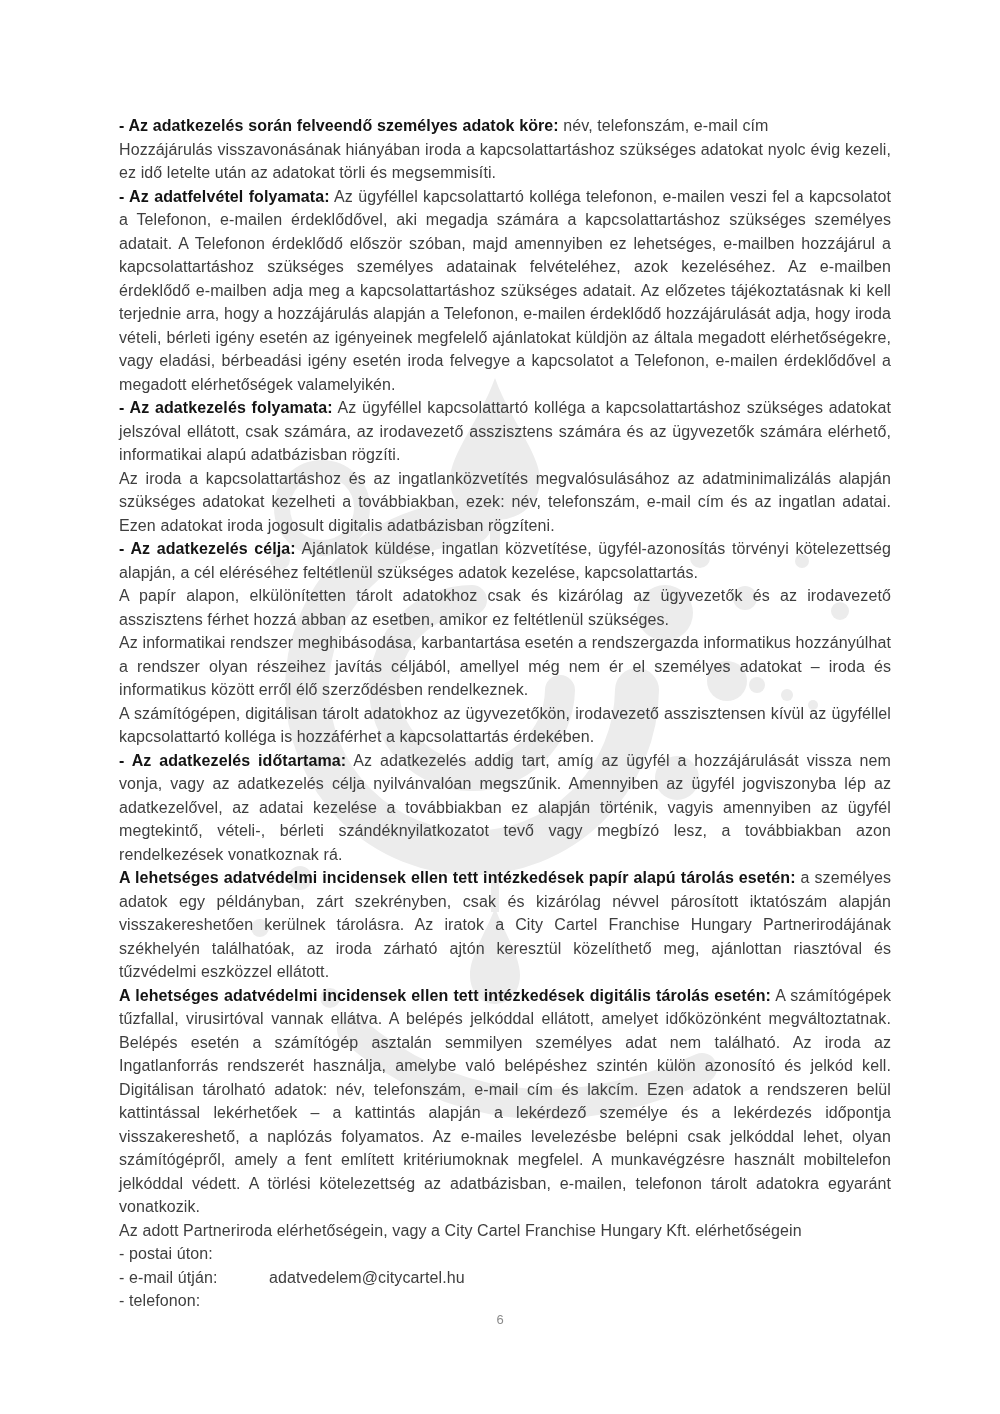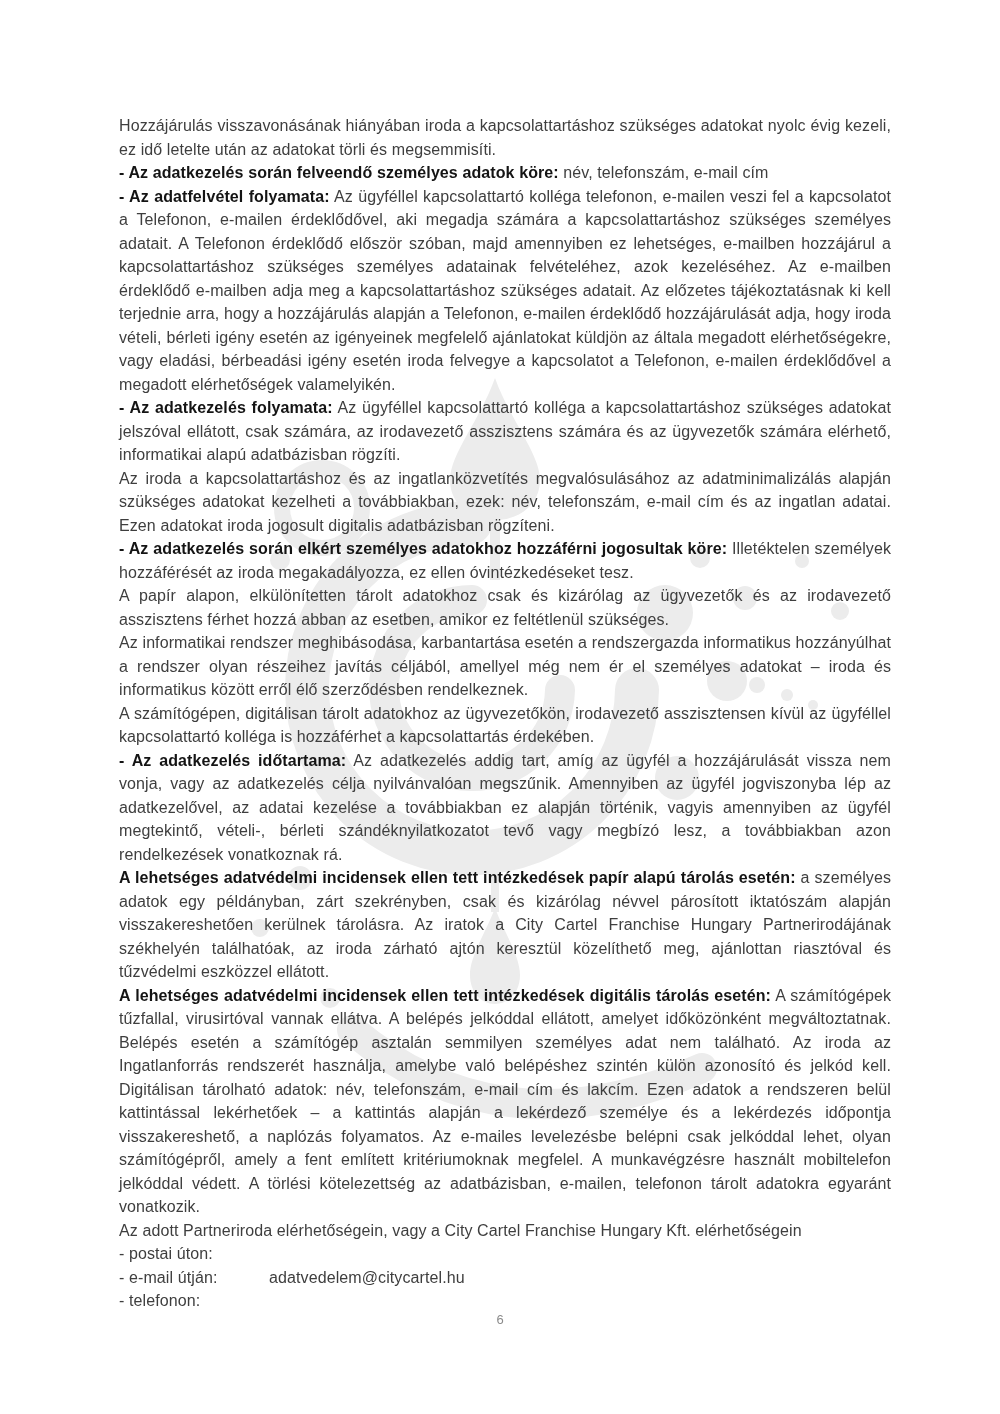--- a/index.html
+++ b/index.html
@@ -77,32 +77,32 @@
 
       <rect x="351" y="500" width="8" height="44"></rect>
       <path d="M355 540 C346 564 330 588 330 607 C330 624 341 636 355 636 C369 636 380 624 380 607 C380 588 364 564 355 540 Z"></path>
 
       <path d="M 212 662 Q 362 788 562 700" fill="none" stroke="#ececec" stroke-width="30" stroke-linecap="round"></path>
     </g>
   </svg>
 
   <div class="content">
 
+    <p class="para"><span class="lead">- Az adatkezelés során felveendő személyes adatok köre:</span><span> név, telefonszám, e-mail cím</span></p>
+
     <p class="para"><span>Hozzájárulás visszavonásának hiányában iroda a kapcsolattartáshoz szükséges adatokat nyolc évig kezeli, ez idő letelte után az adatokat törli és megsemmisíti.</span></p>
-
-    <p class="para"><span class="lead">- Az adatkezelés során felveendő személyes adatok köre:</span><span> név, telefonszám, e-mail cím</span></p>
 
     <p class="para"><span class="lead">- Az adatfelvétel folyamata:</span><span> Az ügyféllel kapcsolattartó kolléga telefonon, e-mailen veszi fel a kapcsolatot a Telefonon, e-mailen érdeklődővel, aki megadja számára a kapcsolattartáshoz szükséges személyes adatait. A Telefonon érdeklődő először szóban, majd amennyiben ez lehetséges, e-mailben hozzájárul a kapcsolattartáshoz szükséges személyes adatainak felvételéhez, azok kezeléséhez. Az e-mailben érdeklődő e-mailben adja meg a kapcsolattartáshoz szükséges adatait. Az előzetes tájékoztatásnak ki kell terjednie arra, hogy a hozzájárulás alapján a Telefonon, e-mailen érdeklődő hozzájárulását adja, hogy iroda vételi, bérleti igény esetén az igényeinek megfelelő ajánlatokat küldjön az általa megadott elérhetőségekre, vagy eladási, bérbeadási igény esetén iroda felvegye a kapcsolatot a Telefonon, e-mailen érdeklődővel a megadott elérhetőségek valamelyikén.</span></p>
 
     <p class="para"><span class="lead">- Az adatkezelés folyamata:</span><span> Az ügyféllel kapcsolattartó kolléga a kapcsolattartáshoz szükséges adatokat jelszóval ellátott, csak számára, az irodavezető asszisztens számára és az ügyvezetők számára elérhető, informatikai alapú adatbázisban rögzíti.</span></p>
 
     <p class="para"><span>Az iroda a kapcsolattartáshoz és az ingatlanközvetítés megvalósulásához az adatminimalizálás alapján szükséges adatokat kezelheti a továbbiakban, ezek: név, telefonszám, e-mail cím és az ingatlan adatai. Ezen adatokat iroda jogosult digitalis adatbázisban rögzíteni.</span></p>
 
+    <p class="para"><span class="lead">- Az adatkezelés célja:</span><span> Ajánlatok küldése, ingatlan közvetítése, ügyfél-azonosítás törvényi kötelezettség alapján, a cél eléréséhez feltétlenül szükséges adatok kezelése, kapcsolattartás.</span></p>
 
-    <p class="para"><span class="lead">- Az adatkezelés során elkért személyes adatokhoz hozzáférni jogosultak köre:</span><span> Illetéktelen személyek hozzáférését az iroda megakadályozza, ez ellen óvintézkedéseket tesz.</span></p>
 
     <p class="para"><span>A papír alapon, elkülönítetten tárolt adatokhoz csak és kizárólag az ügyvezetők és az irodavezető asszisztens férhet hozzá abban az esetben, amikor ez feltétlenül szükséges.</span></p>
 
     <p class="para"><span>Az informatikai rendszer meghibásodása, karbantartása esetén a rendszergazda informatikus hozzányúlhat a rendszer olyan részeihez javítás céljából, amellyel még nem ér el személyes adatokat – iroda és informatikus között erről élő szerződésben rendelkeznek.</span></p>
 
     <p class="para"><span>A számítógépen, digitálisan tárolt adatokhoz az ügyvezetőkön, irodavezető asszisztensen kívül az ügyféllel kapcsolattartó kolléga is hozzáférhet a kapcsolattartás érdekében.</span></p>
 
     <p class="para"><span class="lead">- Az adatkezelés időtartama:</span><span> Az adatkezelés addig tart, amíg az ügyfél a hozzájárulását vissza nem vonja, vagy az adatkezelés célja nyilvánvalóan megszűnik. Amennyiben az ügyfél jogviszonyba lép az adatkezelővel, az adatai kezelése a továbbiakban ez alapján történik, vagyis amennyiben az ügyfél megtekintő, vételi-, bérleti szándéknyilatkozatot tevő vagy megbízó lesz, a továbbiakban azon rendelkezések vonatkoznak rá.</span></p>
 
 

